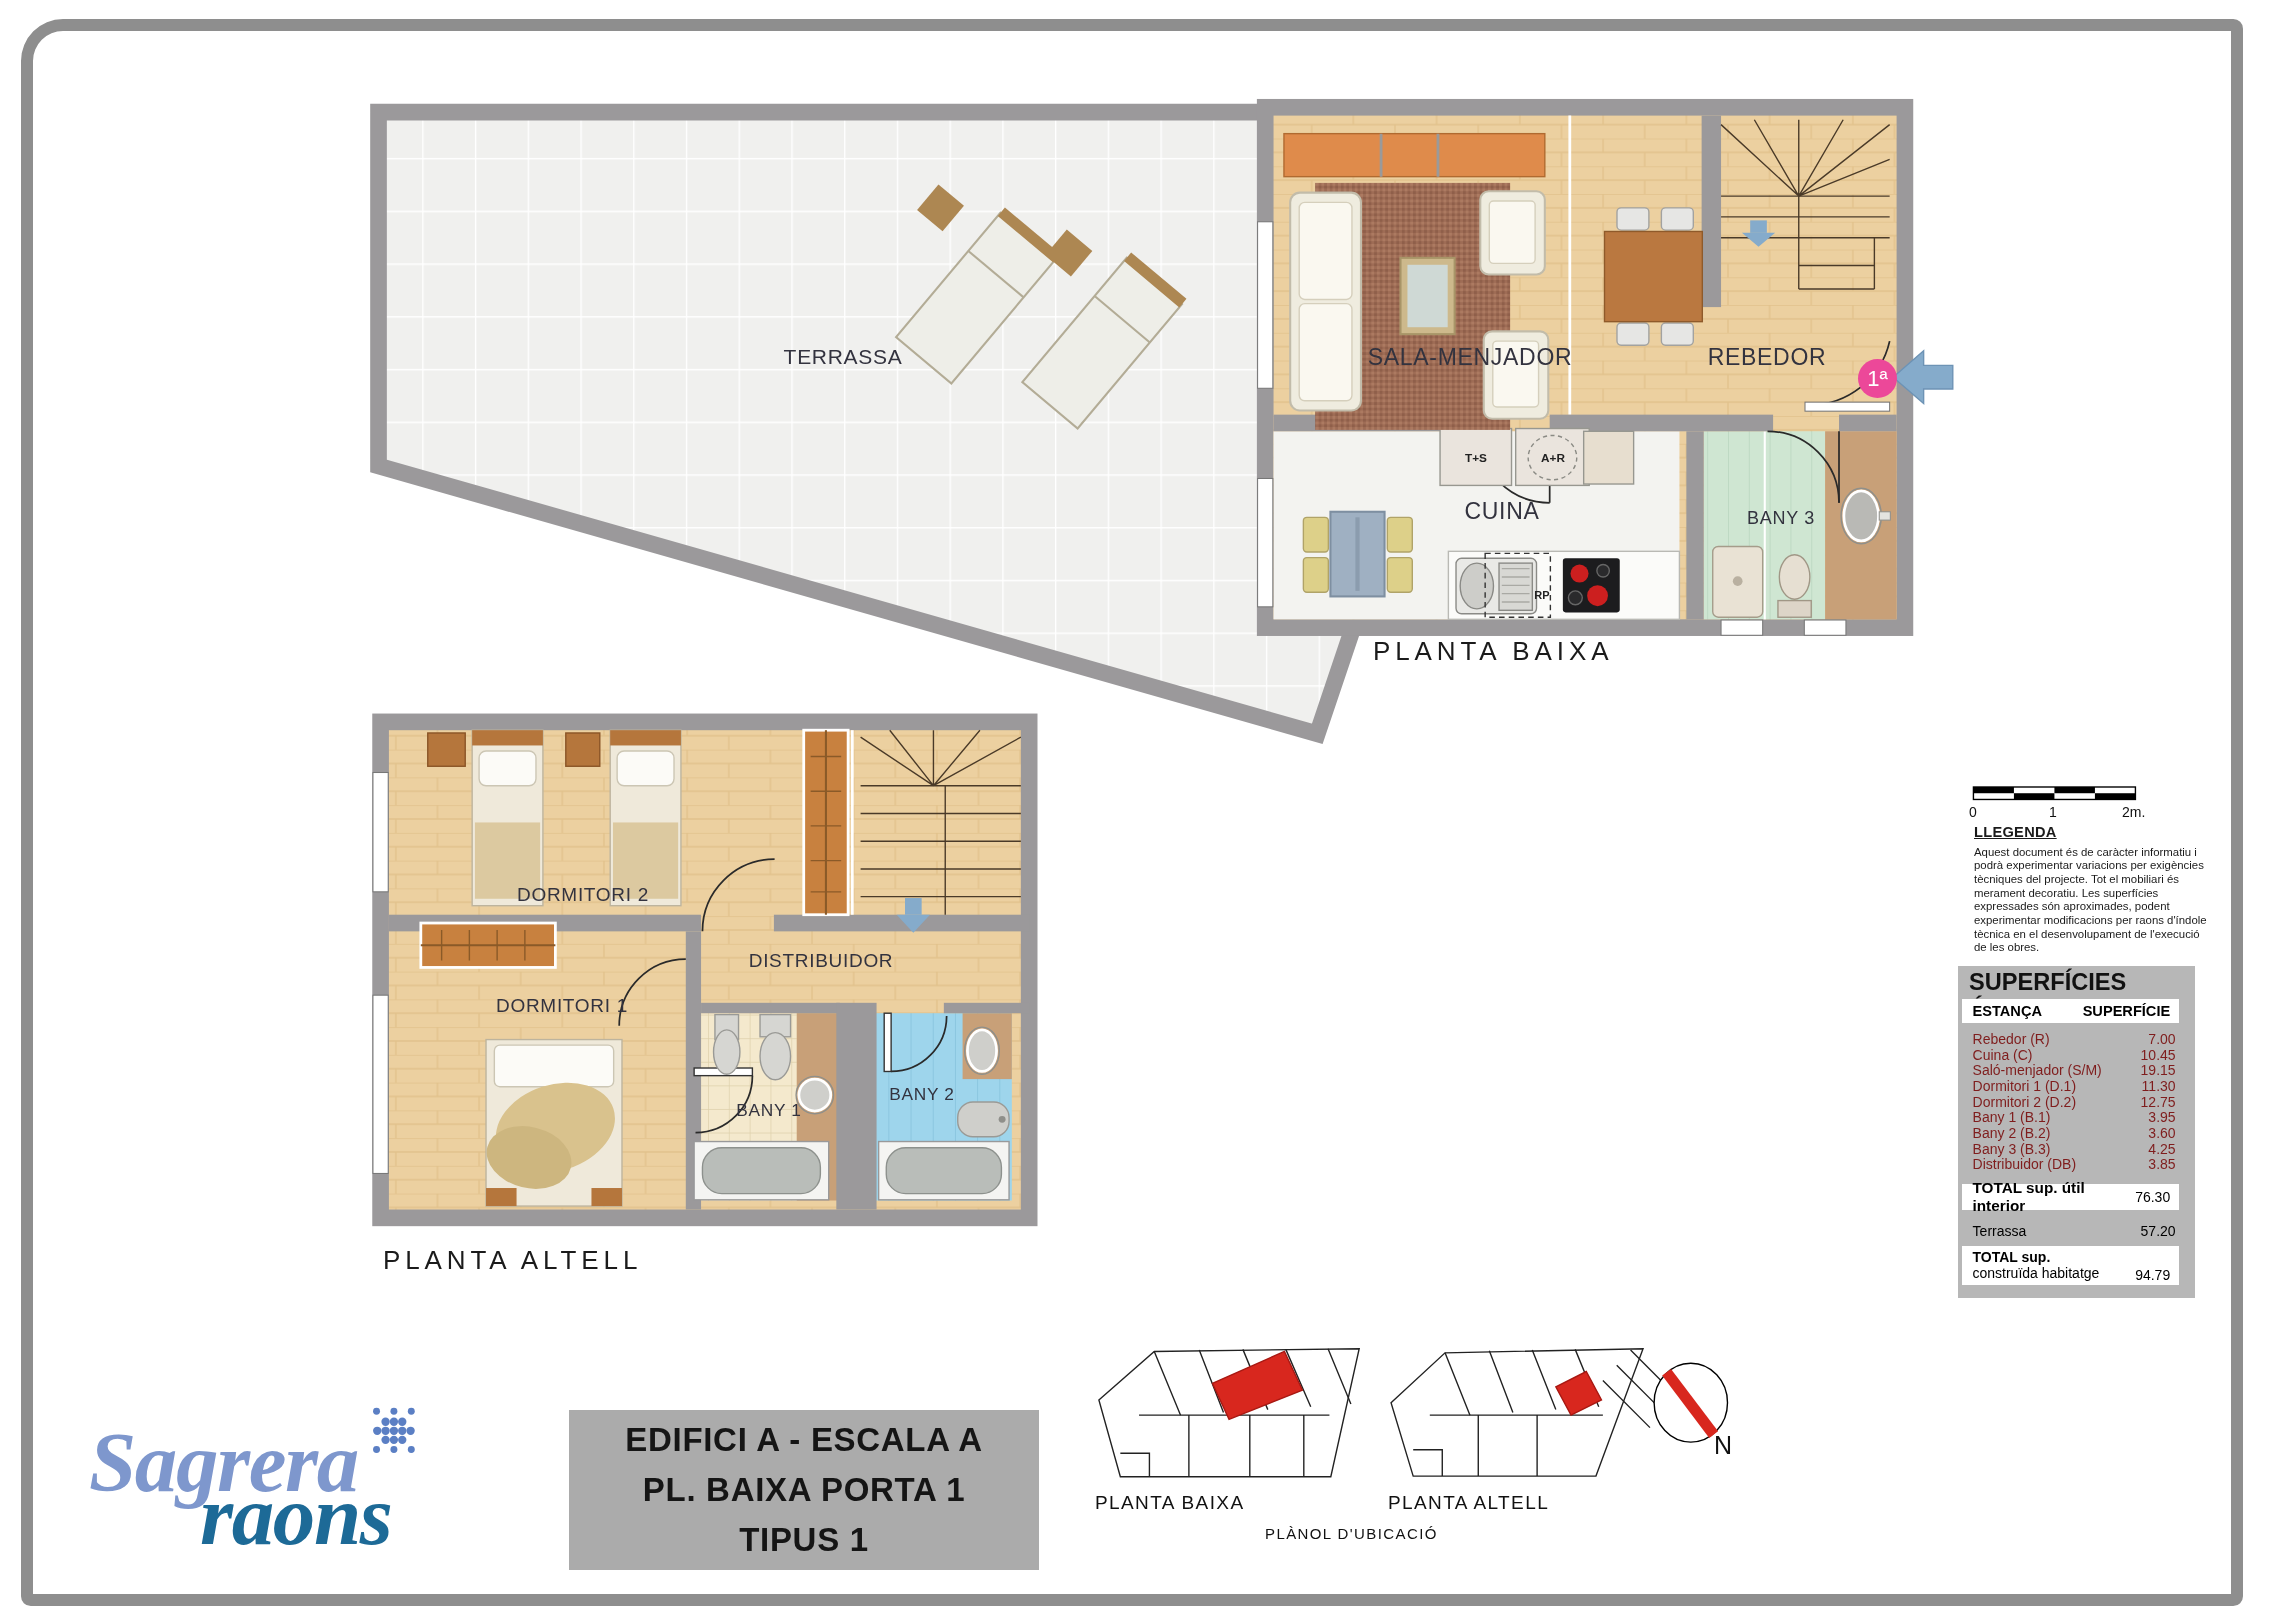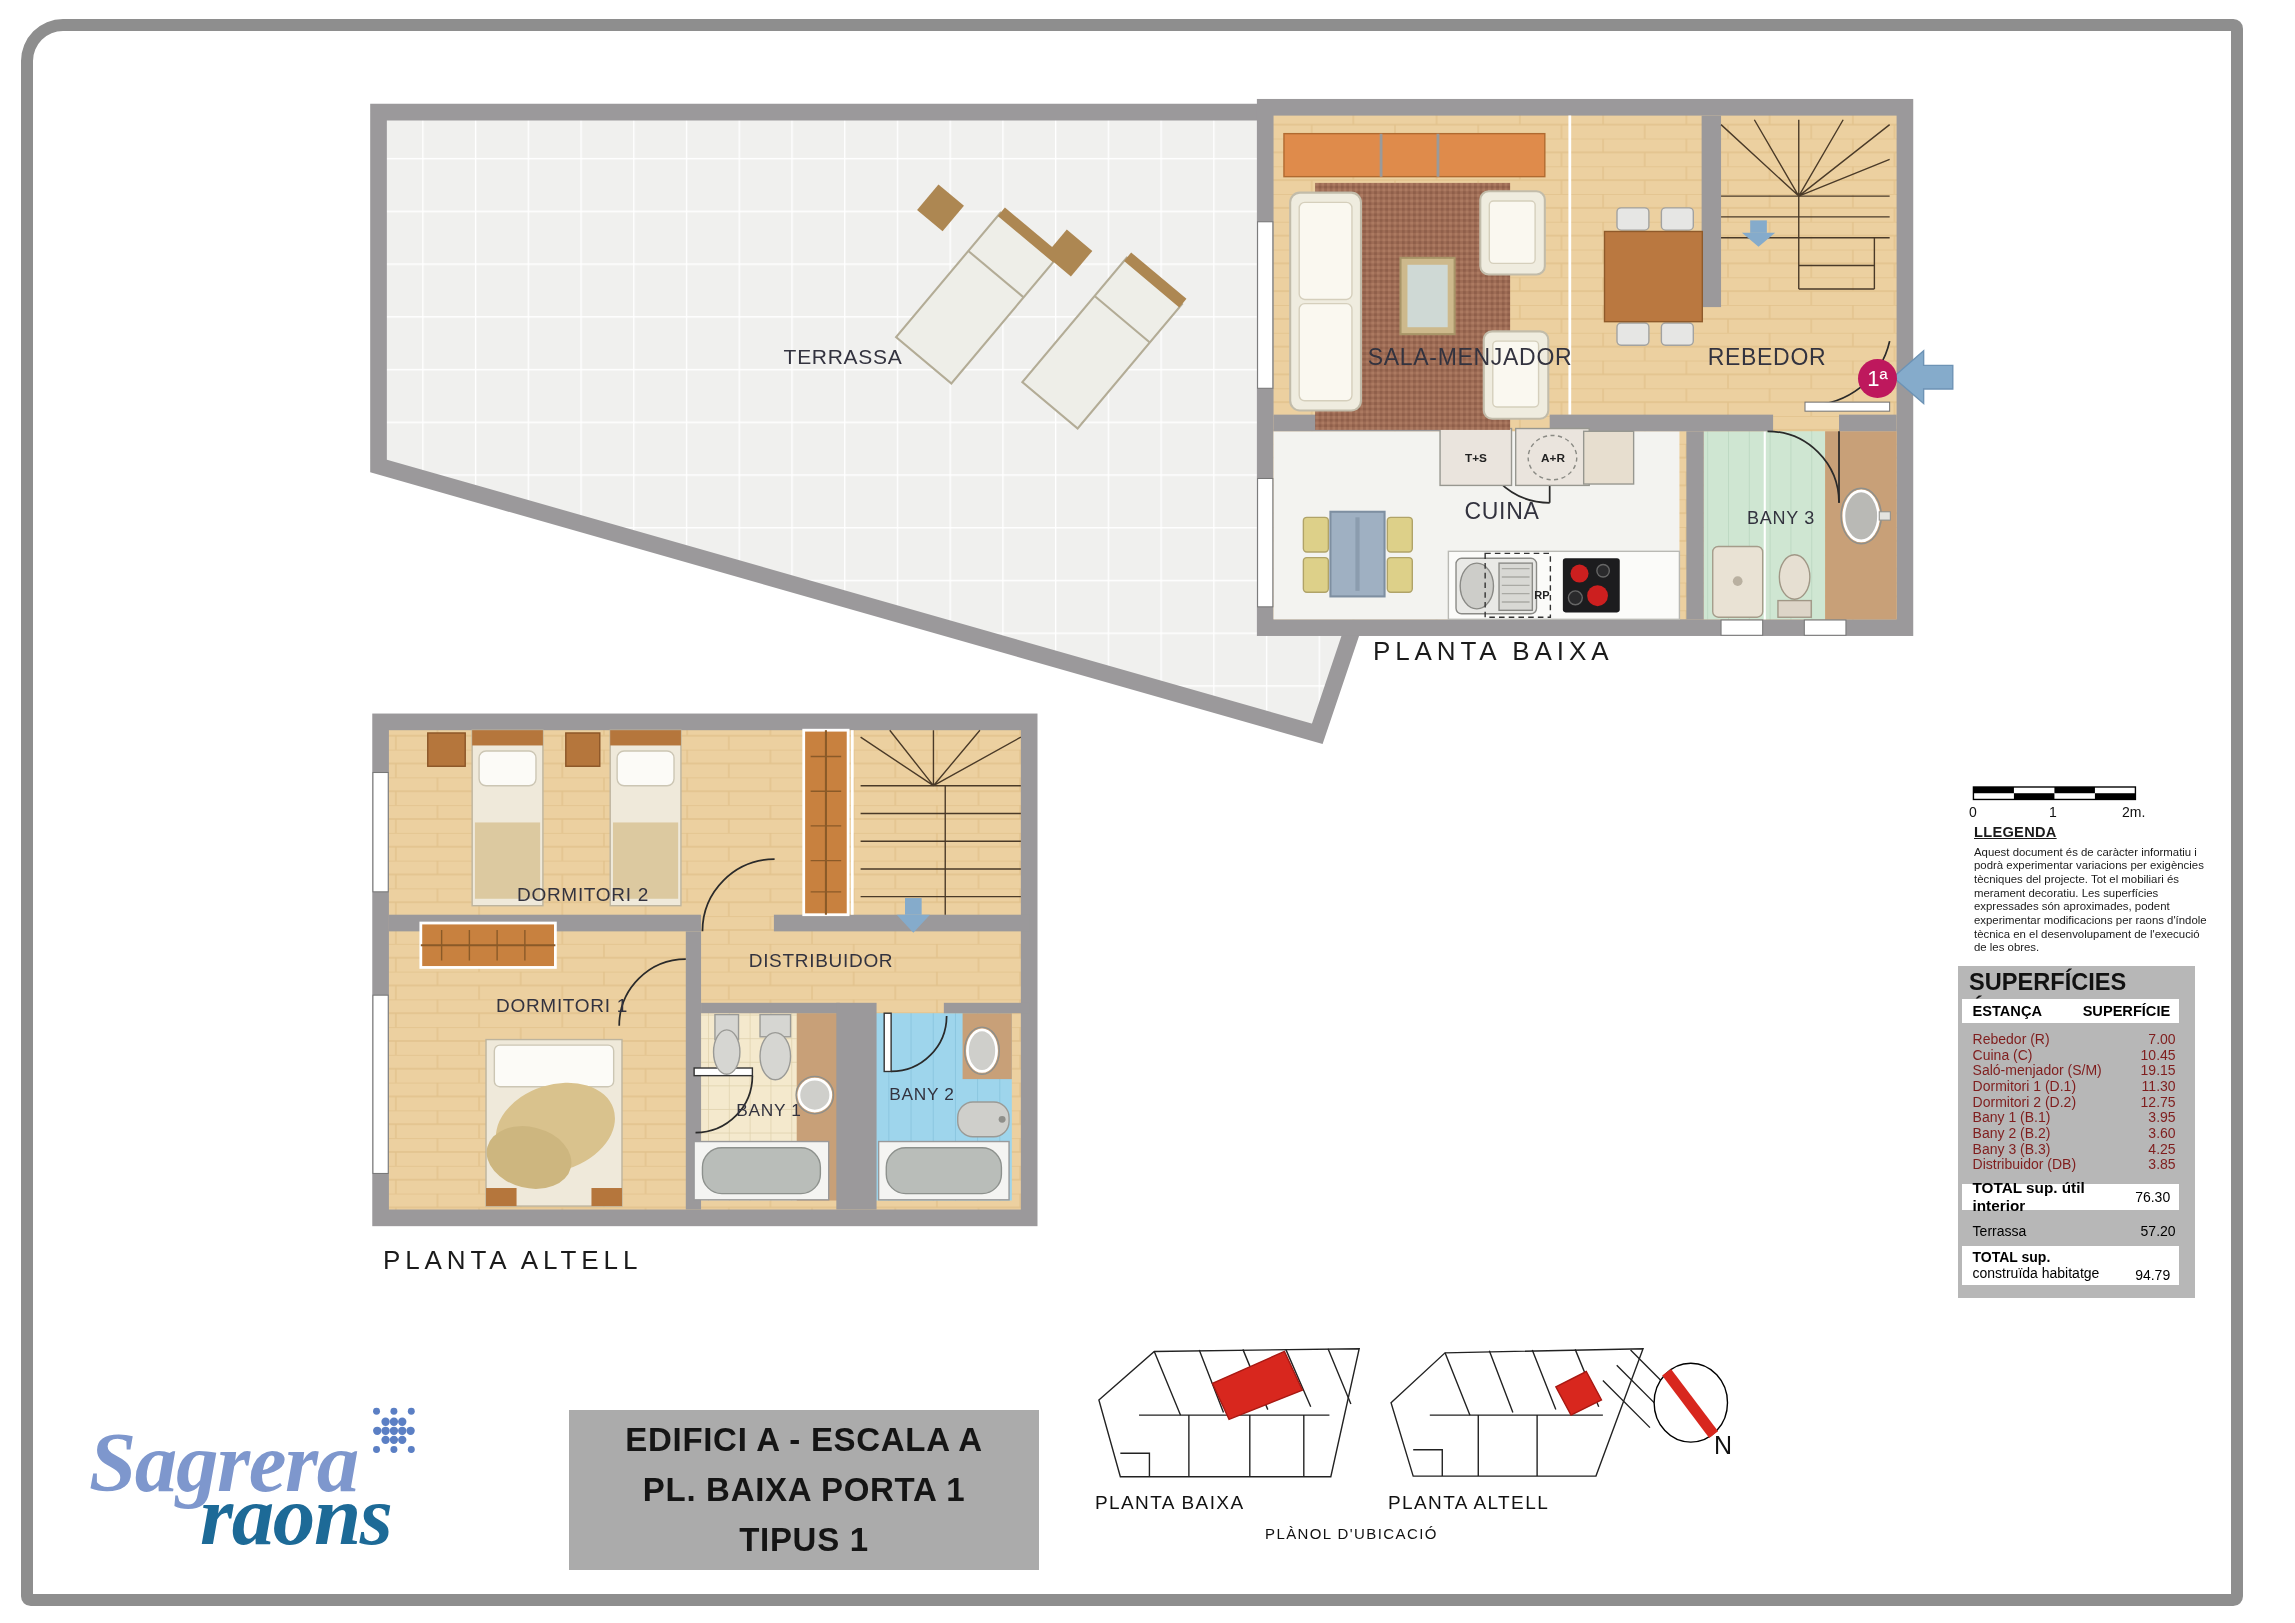--- a/index.html
+++ b/index.html
@@ -8,21 +8,21 @@
   #frame{position:absolute;left:21px;top:19.4px;right:18px;bottom:16.7px;
          border:12.5px solid #8e8e8e;border-radius:42px 9.7px 9.7px 9.7px;}
   svg{position:absolute;overflow:visible;}
   .lbl{position:absolute;transform:translate(-50%,-50%);color:#33333f;white-space:nowrap;
        letter-spacing:0.7px;}
   .room{font-size:23px;}
   .caption{position:absolute;color:#1b1b1b;font-size:26px;letter-spacing:4.9px;white-space:nowrap;}
   .minilabel{position:absolute;color:#111;font-size:19px;letter-spacing:1.4px;white-space:nowrap;}
   .appl{font-size:11.8px;font-weight:bold;color:#222;letter-spacing:0;}
   .badge{position:absolute;left:1858px;top:359px;width:39px;height:39px;border-radius:50%;
-         background:#be185d;color:#fff;font-size:22px;display:flex;align-items:center;
+         background:#ec4899;color:#fff;font-size:22px;display:flex;align-items:center;
          justify-content:center;}
   
   #scalebar-labels div{position:absolute;font-size:14px;color:#111;}
   #legend{position:absolute;left:1974px;top:824px;width:233px;color:#1a1a1a;}
   #legend h4{margin:0 0 5.6px 0;font-size:14.6px;letter-spacing:0.3px;text-decoration:underline;}
   #legend p{margin:0;font-size:11.4px;line-height:1.2;}
   #areas{position:absolute;left:1958px;top:966px;width:237px;height:332px;background:#b7b7b7;}
   #areas .ttl{position:absolute;left:11px;top:2.8px;font-size:23.6px;font-weight:bold;color:#111;
               letter-spacing:0;}
   #areas .band{position:absolute;left:3.5px;width:217px;background:#fff;}

